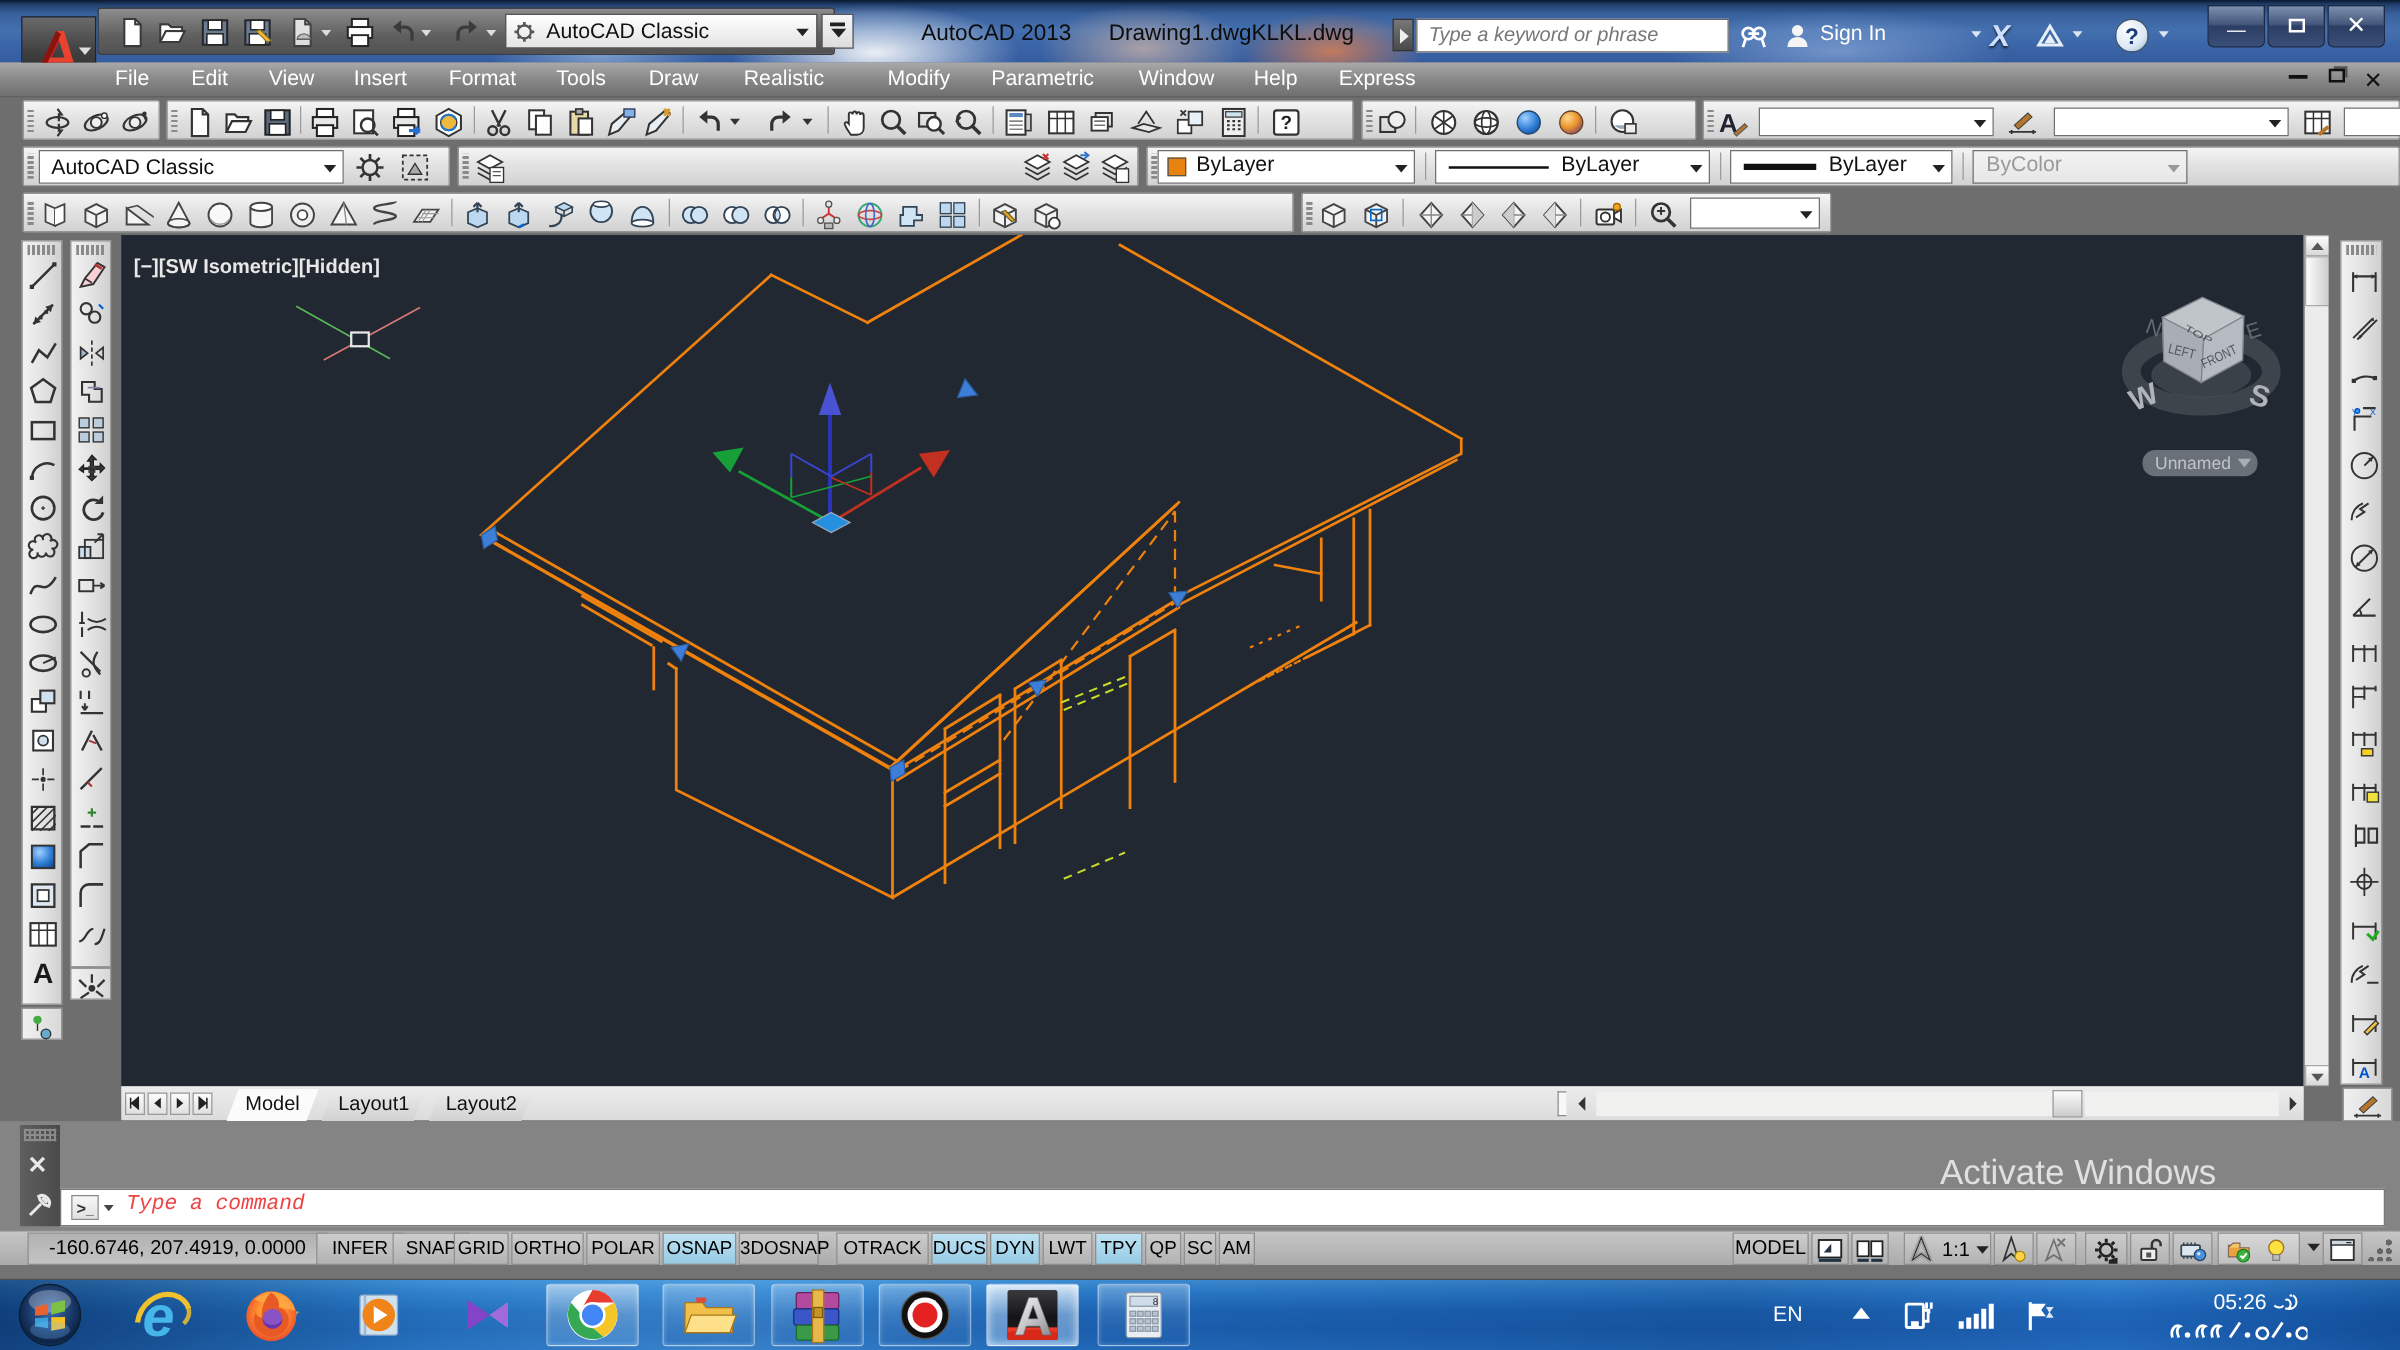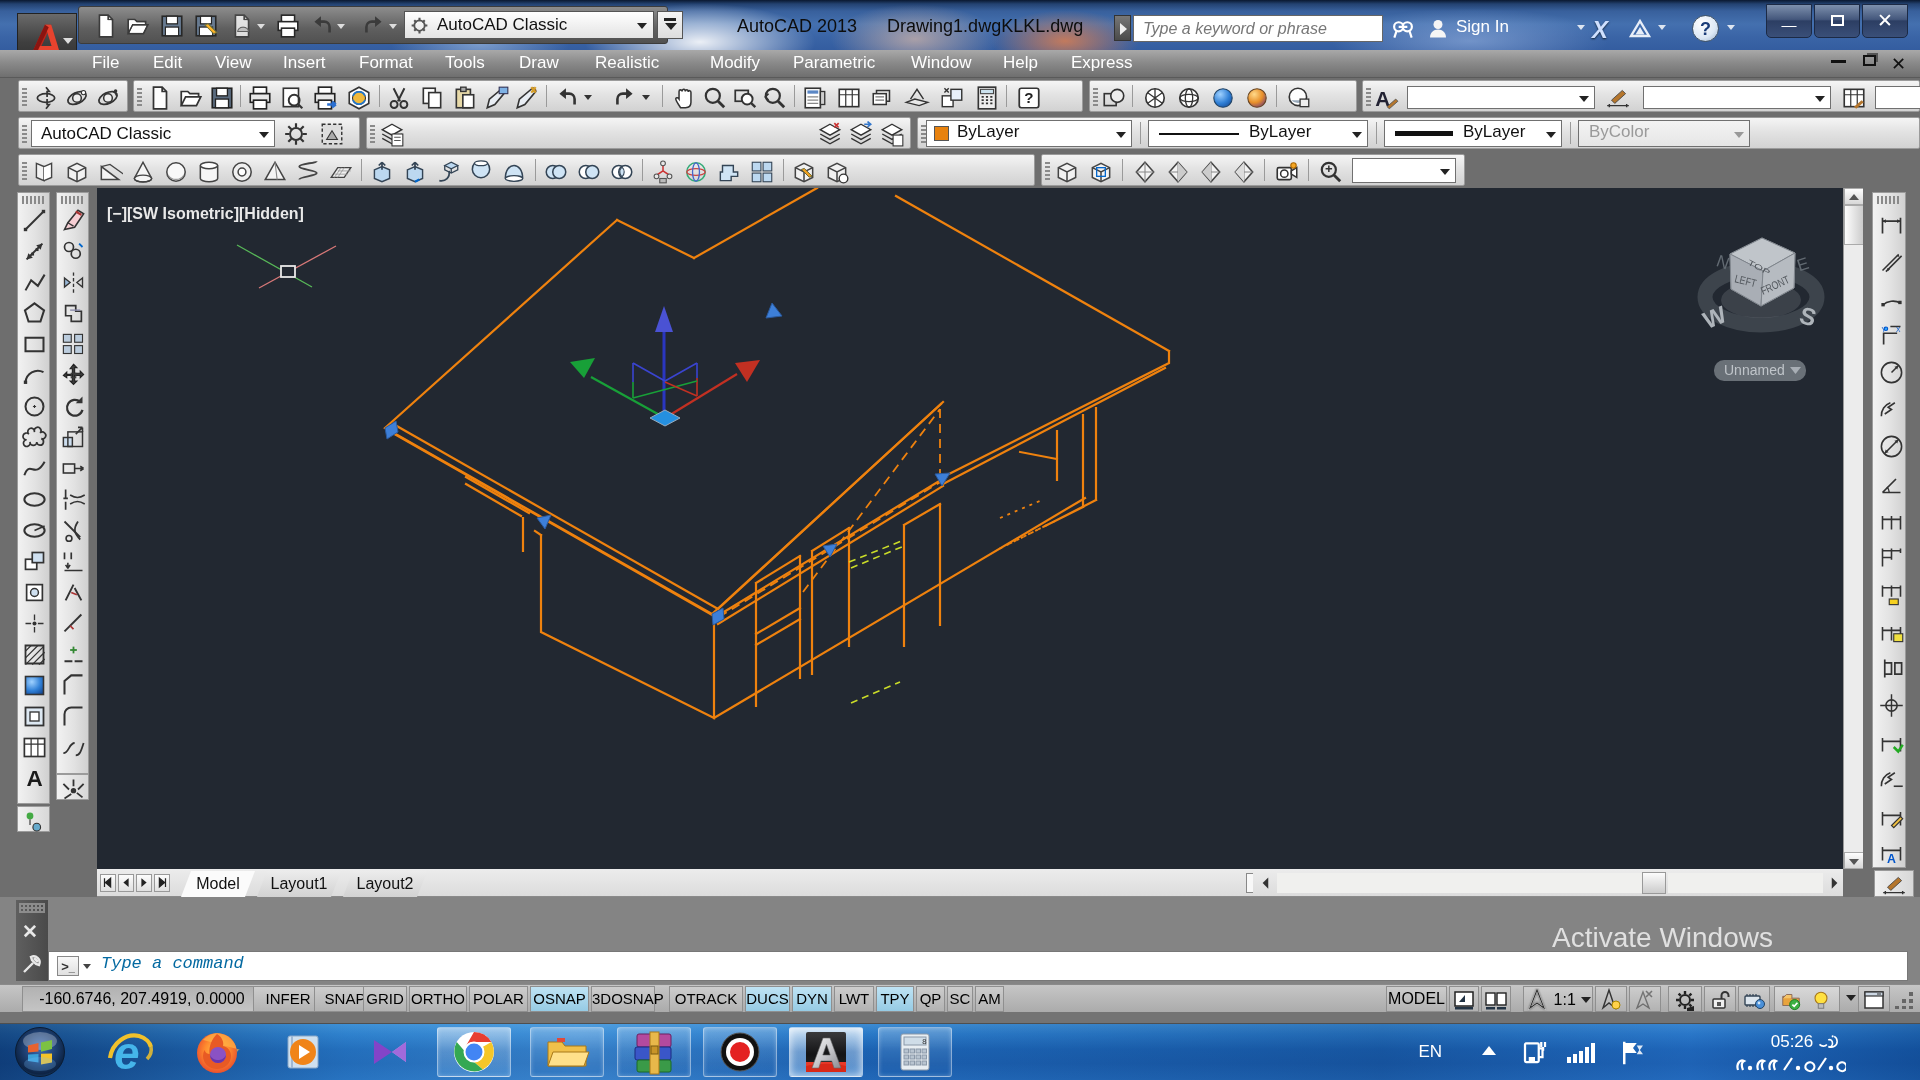--- a/index.html
+++ b/index.html
@@ -1301,21 +1301,21 @@
     <div style="position:absolute;left:3px;top:3px;width:26px;height:10px;background:repeating-linear-gradient(90deg,#9a9a9a 0 2px,transparent 2px 4px),repeating-linear-gradient(0deg,#9a9a9a 0 2px,transparent 2px 4px);opacity:.8"></div>
     <div style="position:absolute;left:6px;top:20px;color:#e8e8e8;font-size:19px;font-weight:bold">✕</div>
     <svg style="position:absolute;left:4px;top:52px;width:24px;height:24px" viewBox="0 0 24 24">
         <path d="M4 20 L13 11 M11 5 a6 6 0 0 1 8 8 l-3 -1 -4 -4 z" fill="none" stroke="#e8e8e8" stroke-width="2.4"></path>
         <path d="M14 6 l4 4" stroke="#e8e8e8" stroke-width="3"></path>
       </svg>
   </div>
   <div id="cmdinput">
     <div style="position:absolute;left:8px;top:4px;width:22px;height:20px;background:linear-gradient(#f8f8f8,#e0e0e0);border:1px solid #888;color:#333;font-size:13px;font-weight:bold;text-align:center;line-height:19px">&gt;<span style="font-size:11px">_</span></div>
     <div style="position:absolute;left:34px;top:12px;border-left:4px solid transparent;border-right:4px solid transparent;border-top:5px solid #444"></div>
-    <div style="position:absolute;left:52px;top:2px;color:#0369a1;font-style:italic;font-size:17px;font-family:'Liberation Mono',monospace">Type a command</div>
+    <div style="position:absolute;left:52px;top:2px;color:#ef4444;font-style:italic;font-size:17px;font-family:'Liberation Mono',monospace">Type a command</div>
   </div>
 </div>
 
 <div id="aw1">Activate Windows</div>
 <div id="aw2">Go to Settings to activate Windows.</div>
 
 <div id="statusbar">
   <div id="coordbox">-160.6746, 207.4919, 0.0000</div>
   <div class="sbtn" style="left:253px;width:70px">INFER</div>
   <div class="sbtn" style="left:314px;width:62px">SNAP</div>

